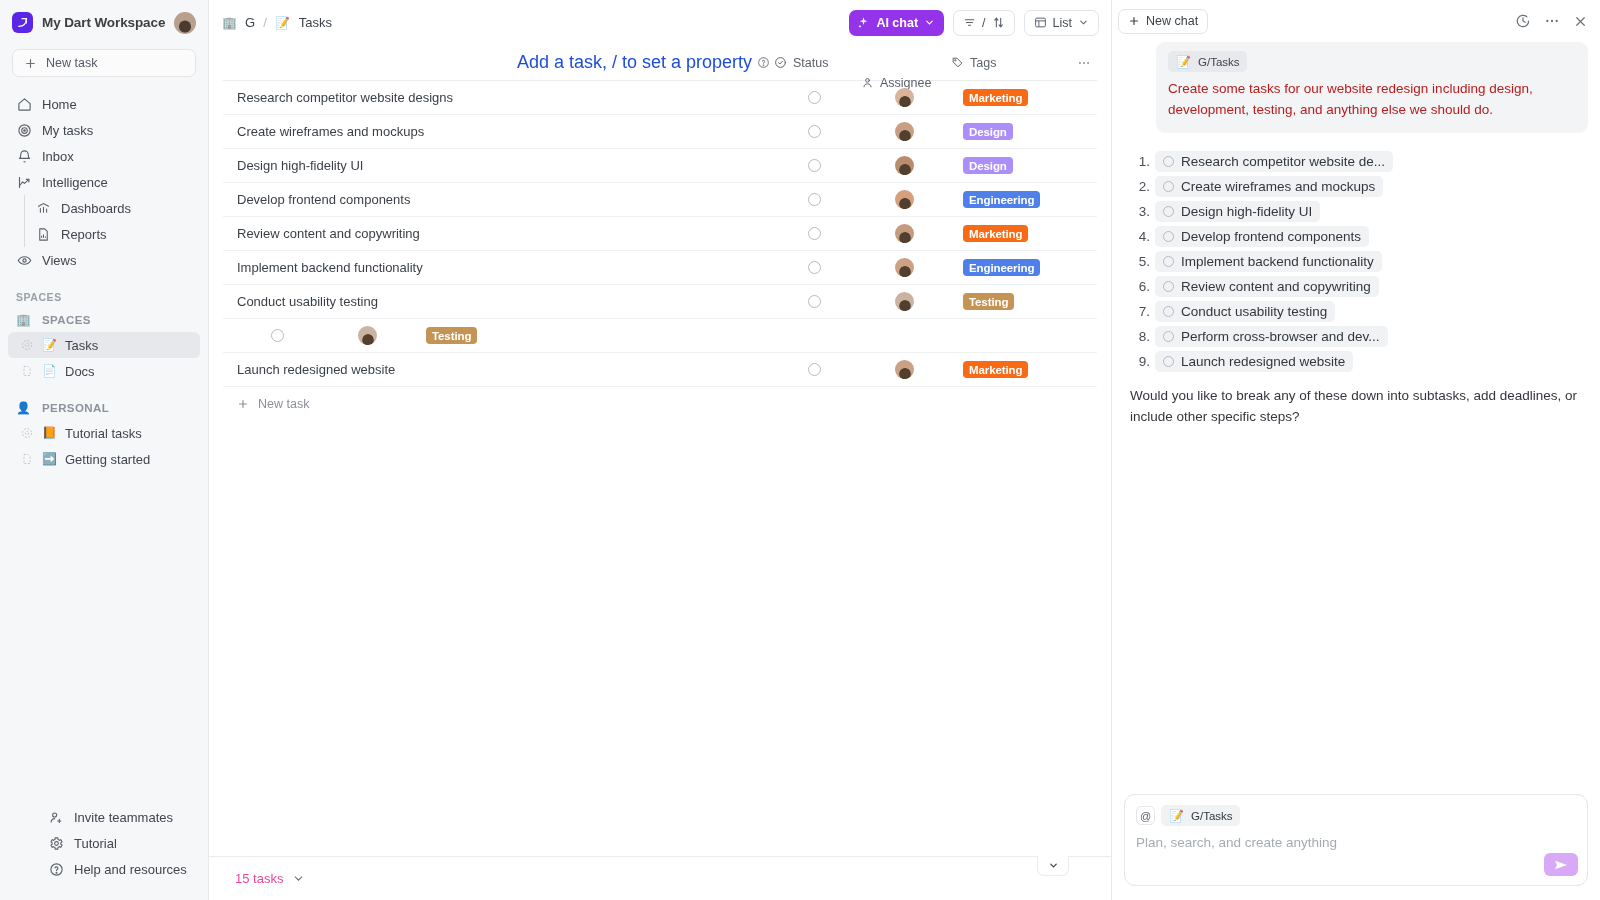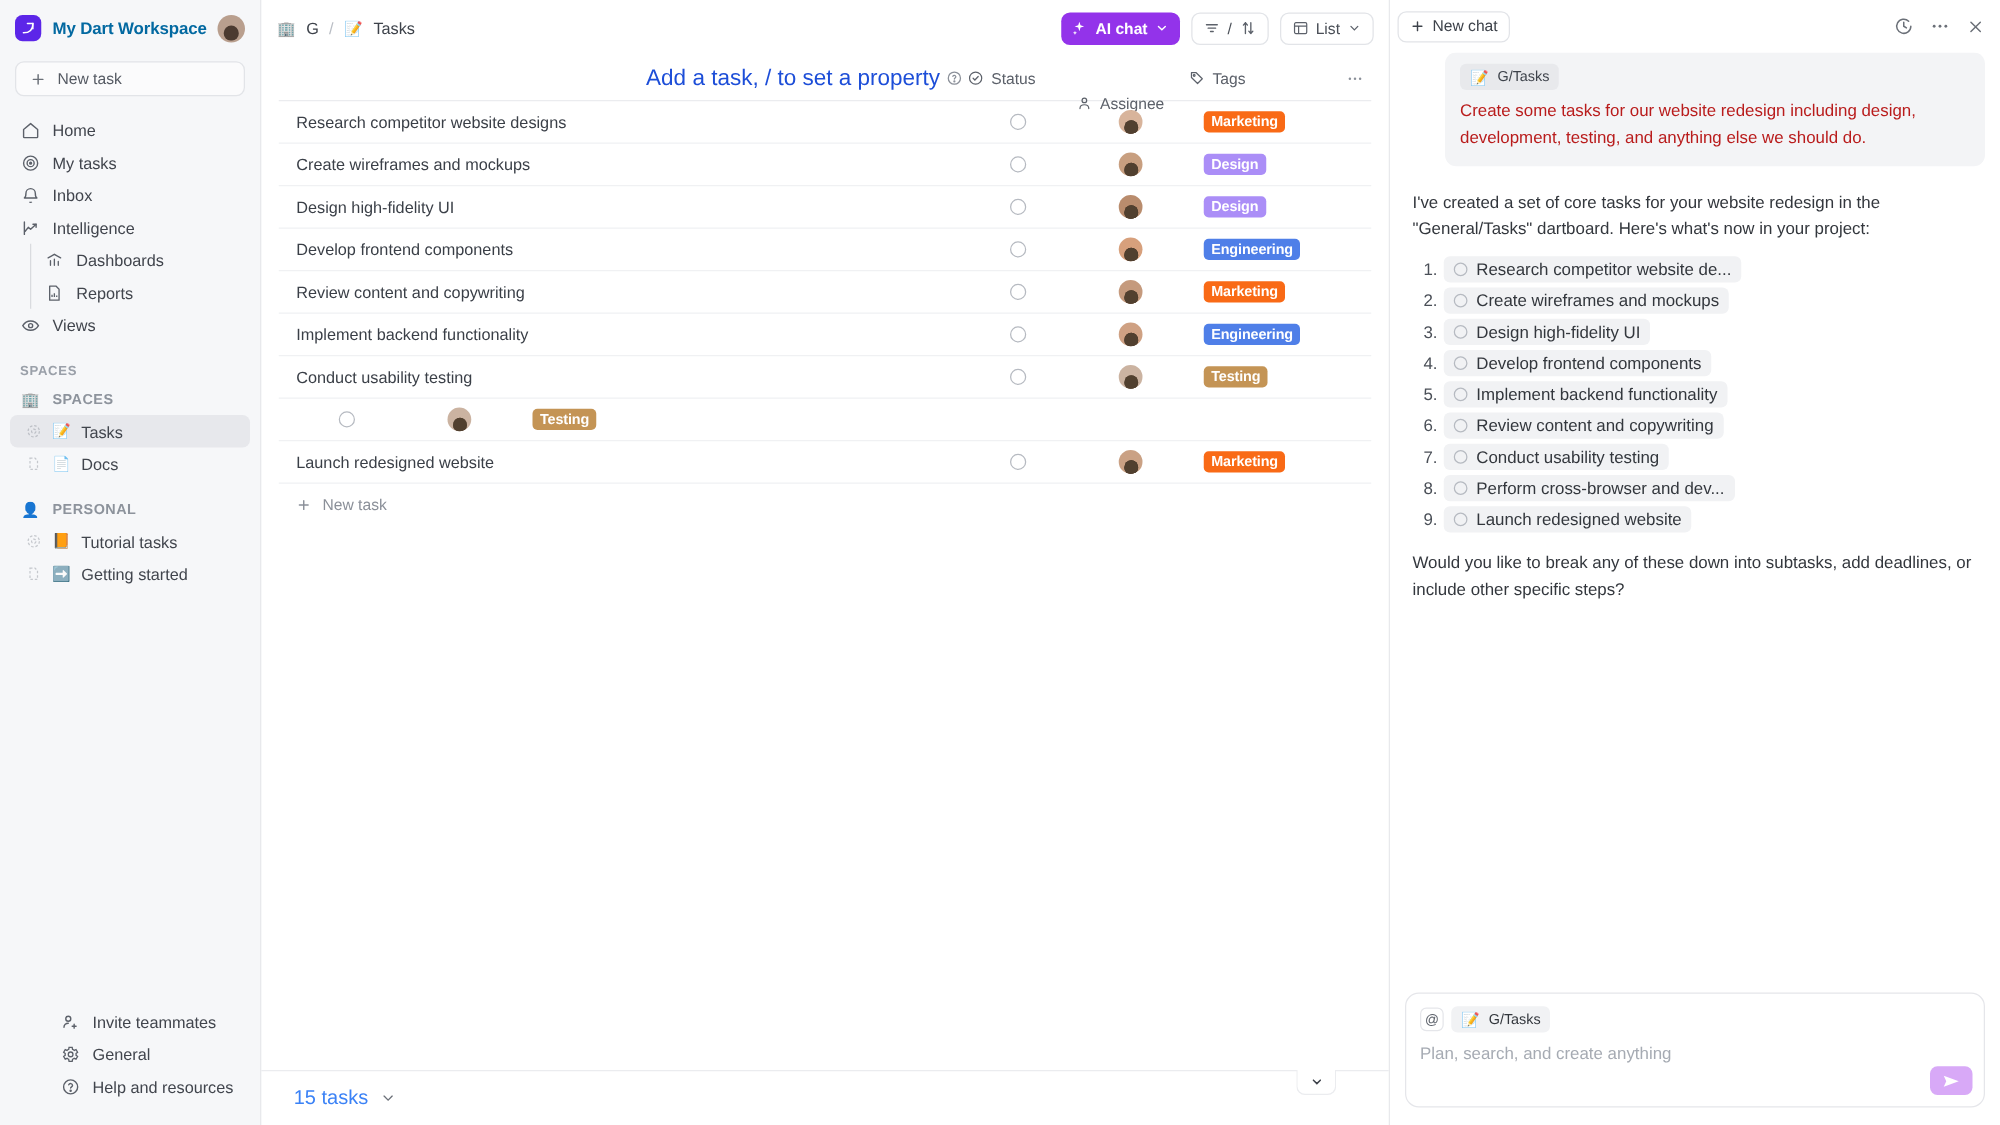--- a/index.html
+++ b/index.html
@@ -24,21 +24,21 @@
   .ws-header {
     display: flex; align-items: center;
     padding: 0 12px; height: 45px; gap: 9px;
   }
   .ws-logo {
     width: 21px; height: 21px; border-radius: 6px;
     background: #5c26e8; flex: 0 0 21px;
     display: flex; align-items: center; justify-content: center;
   }
   .ws-name {
-    font-size: 13.5px; font-weight: 700; color: #0369a1;
+    font-size: 13.5px; font-weight: 700; color: #404040;
     letter-spacing: -0.1px; flex: 1; white-space: nowrap;
   }
   .avatar {
     width: 22px; height: 22px; border-radius: 50%;
     flex: 0 0 22px; overflow: hidden;
     background: #b99f8e; position: relative;
   }
   .avatar::after {
     content: ""; position: absolute; left: 50%; top: 55%;
     width: 12px; height: 12px; border-radius: 50% 50% 45% 45%;
@@ -180,21 +180,21 @@
   }
   .newtask-row {
     display: flex; align-items: center; gap: 9px;
     height: 34px; padding-left: 14px;
     font-size: 12.5px; color: #8b9099; cursor: pointer;
   }
 
   .list-footer {
     height: 44px; flex: 0 0 44px; border-top: 1px solid #ebecef;
     display: flex; align-items: center; padding-left: 26px; gap: 9px;
-    font-size: 16px; color: #3b82f6; position: relative;
+    font-size: 13px; color: #ec4899; position: relative;
   }
   .footer-chev { cursor: pointer; color: #6b7078; }
   .collapse-tab {
     position: absolute; right: 42px; top: -1px;
     width: 32px; height: 20px;
     border: 1px solid #ebecef; border-top: none;
     border-radius: 0 0 7px 7px; background: #fff;
     display: flex; align-items: center; justify-content: center;
     cursor: pointer;
   }
@@ -429,21 +429,21 @@
       </span>
       <span>Invite teammates</span>
     </div>
     <div class="nav-item">
       <span class="ico">
         <svg width="15" height="15" viewBox="0 0 24 24" fill="none" stroke="#5c616a" stroke-width="1.7">
             <circle cx="12" cy="12" r="3"></circle>
             <path d="M19 12a7 7 0 0 0-.1-1.2l2-1.5-2-3.4-2.3 1a7 7 0 0 0-2.1-1.2L14 3h-4l-.5 2.7a7 7 0 0 0-2.1 1.2l-2.3-1-2 3.4 2 1.5a7 7 0 0 0 0 2.4l-2 1.5 2 3.4 2.3-1a7 7 0 0 0 2.1 1.2L10 21h4l.5-2.7a7 7 0 0 0 2.1-1.2l2.3 1 2-3.4-2-1.5c.07-.4.1-.8.1-1.2z"></path>
           </svg>
       </span>
-      <span>General</span>
+      <span>Tutorial</span>
     </div>
     <div class="nav-item">
       <span class="ico">
         <svg width="15" height="15" viewBox="0 0 24 24" fill="none" stroke="#5c616a" stroke-width="1.8" stroke-linecap="round">
             <circle cx="12" cy="12" r="9"></circle>
             <path d="M9.6 9.3a2.5 2.5 0 0 1 4.8.8c0 1.7-2.4 2-2.4 3.4"></path>
             <circle cx="12" cy="17" r="0.7" fill="#5c616a"></circle>
           </svg>
       </span>
       <span>Help and resources</span>
@@ -738,21 +738,20 @@
   <div class="chat-body">
 
     <div class="user-msg">
       <div class="ctx-chip">
         <span class="emoji-ico">📝</span>
         <span>G/Tasks</span>
       </div>
       <div class="user-msg-text">Create some tasks for our website redesign including design, development, testing, and anything else we should do.</div>
     </div>
 
-    <div class="ai-text">I've created a set of core tasks for your website redesign in the "General/Tasks" dartboard. Here's what's now in your project:</div>
 
     <ol class="ai-list" id="ai-list">
         <li>
           <span class="li-num">1.</span>
           <span class="li-chip">
             <span class="li-circle"></span>
             <span>Research competitor website de...</span>
           </span>
         </li>
         <li>

